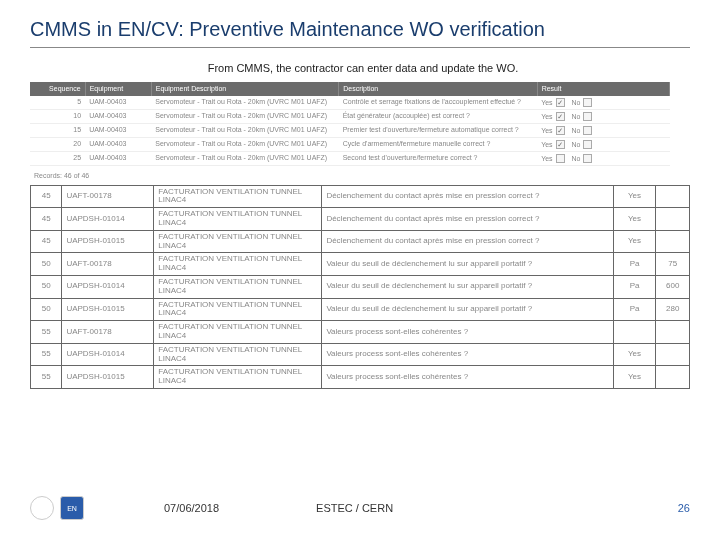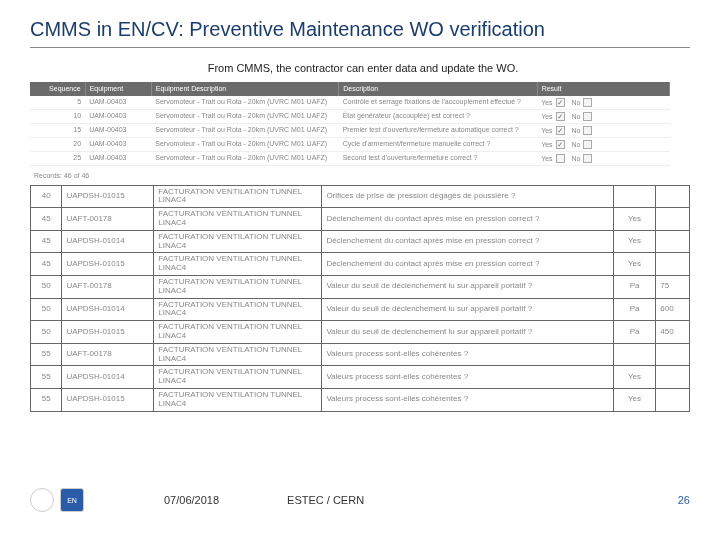--- a/index.html
+++ b/index.html
@@ -21,28 +21,28 @@
   .cb { display:inline-block; width:9px; height:9px; border:1px solid #aaa; background:#f5f5f5; text-align:center; line-height:8px; font-size:7px; color:#666; }
   .recs { font-size: 7px; color: #888; padding: 2px 0 0 4px; }
   
   .table2 { width: 660px; font-size: 8px; border-collapse: collapse; margin-top: 6px; }
   .table2 td { border: 1px solid #666; padding: 2px 4px; color: #888; line-height: 1.1; vertical-align: middle; }
   .table2 .c1 { width: 28px; text-align: center; }
   .table2 .c2 { width: 82px; }
   .table2 .c3 { width: 150px; }
   .table2 .c4 { width: 260px; }
   .table2 .c5 { width: 38px; text-align: center; }
-  .table2 .c6 { width: 30px; text-align: left; }
+  .table2 .c6 { width: 30px; text-align: center; }
   
-  .footer { position: absolute; bottom: 28px; left: 30px; right: 30px; display: flex; align-items: center; font-size: 11px; color: #333; }
+  .footer { position: absolute; bottom: 20px; left: 30px; right: 30px; display: flex; align-items: center; font-size: 11px; color: #333; }
   .footer .logos { display: flex; gap: 6px; align-items: center; }
   .logo { width: 24px; height: 24px; border: 1px solid #ccc; border-radius: 50%; display:flex; align-items:center; justify-content:center; font-size:7px; color:#999; }
   .logo.sq { border-radius: 3px; background:#2a5caa; color:#fff; }
   .date { margin-left: 80px; }
-  .venue { margin-left: 68px; }
+  .venue { margin-left: 97px; }
   .pagenum { margin-left: auto; color:#2a5caa; }
 </style>
 </head>
 <body>
 
 <div class="slide">
   <div class="title">CMMS in EN/CV: Preventive Maintenance WO verification</div>
   <hr class="hr">
 
   <div class="intro">From CMMS, the contractor can enter data and update the WO.</div>
@@ -94,28 +94,20 @@
           <td class="res"><span class="yn">Yes <span class="cb"></span>&nbsp; No <span class="cb"></span></span></td>
         </tr>
       </tbody>
   </table>
   <div class="recs">Records: 46 of 46</div>
 
 
   <table class="table2">
     <tbody id="t2body">
         <tr>
-          <td class="c1">40</td>
-          <td class="c2">UAPDSH-01015</td>
-          <td class="c3">FACTURATION VENTILATION TUNNEL LINAC4</td>
-          <td class="c4">Orifices de prise de pression dégagés de poussière ?</td>
-          <td class="c5"></td>
-          <td class="c6"></td>
-        </tr>
-        <tr>
           <td class="c1">45</td>
           <td class="c2">UAFT-00178</td>
           <td class="c3">FACTURATION VENTILATION TUNNEL LINAC4</td>
           <td class="c4">Déclenchement du contact après mise en pression correct ?</td>
           <td class="c5">Yes</td>
           <td class="c6"></td>
         </tr>
         <tr>
           <td class="c1">45</td>
           <td class="c2">UAPDSH-01014</td>
@@ -147,21 +139,21 @@
           <td class="c4">Valeur du seuil de déclenchement lu sur appareil portatif ?</td>
           <td class="c5">Pa</td>
           <td class="c6">600</td>
         </tr>
         <tr>
           <td class="c1">50</td>
           <td class="c2">UAPDSH-01015</td>
           <td class="c3">FACTURATION VENTILATION TUNNEL LINAC4</td>
           <td class="c4">Valeur du seuil de déclenchement lu sur appareil portatif ?</td>
           <td class="c5">Pa</td>
-          <td class="c6">450</td>
+          <td class="c6">280</td>
         </tr>
         <tr>
           <td class="c1">55</td>
           <td class="c2">UAFT-00178</td>
           <td class="c3">FACTURATION VENTILATION TUNNEL LINAC4</td>
           <td class="c4">Valeurs process sont-elles cohérentes ?</td>
           <td class="c5"></td>
           <td class="c6"></td>
         </tr>
         <tr>

